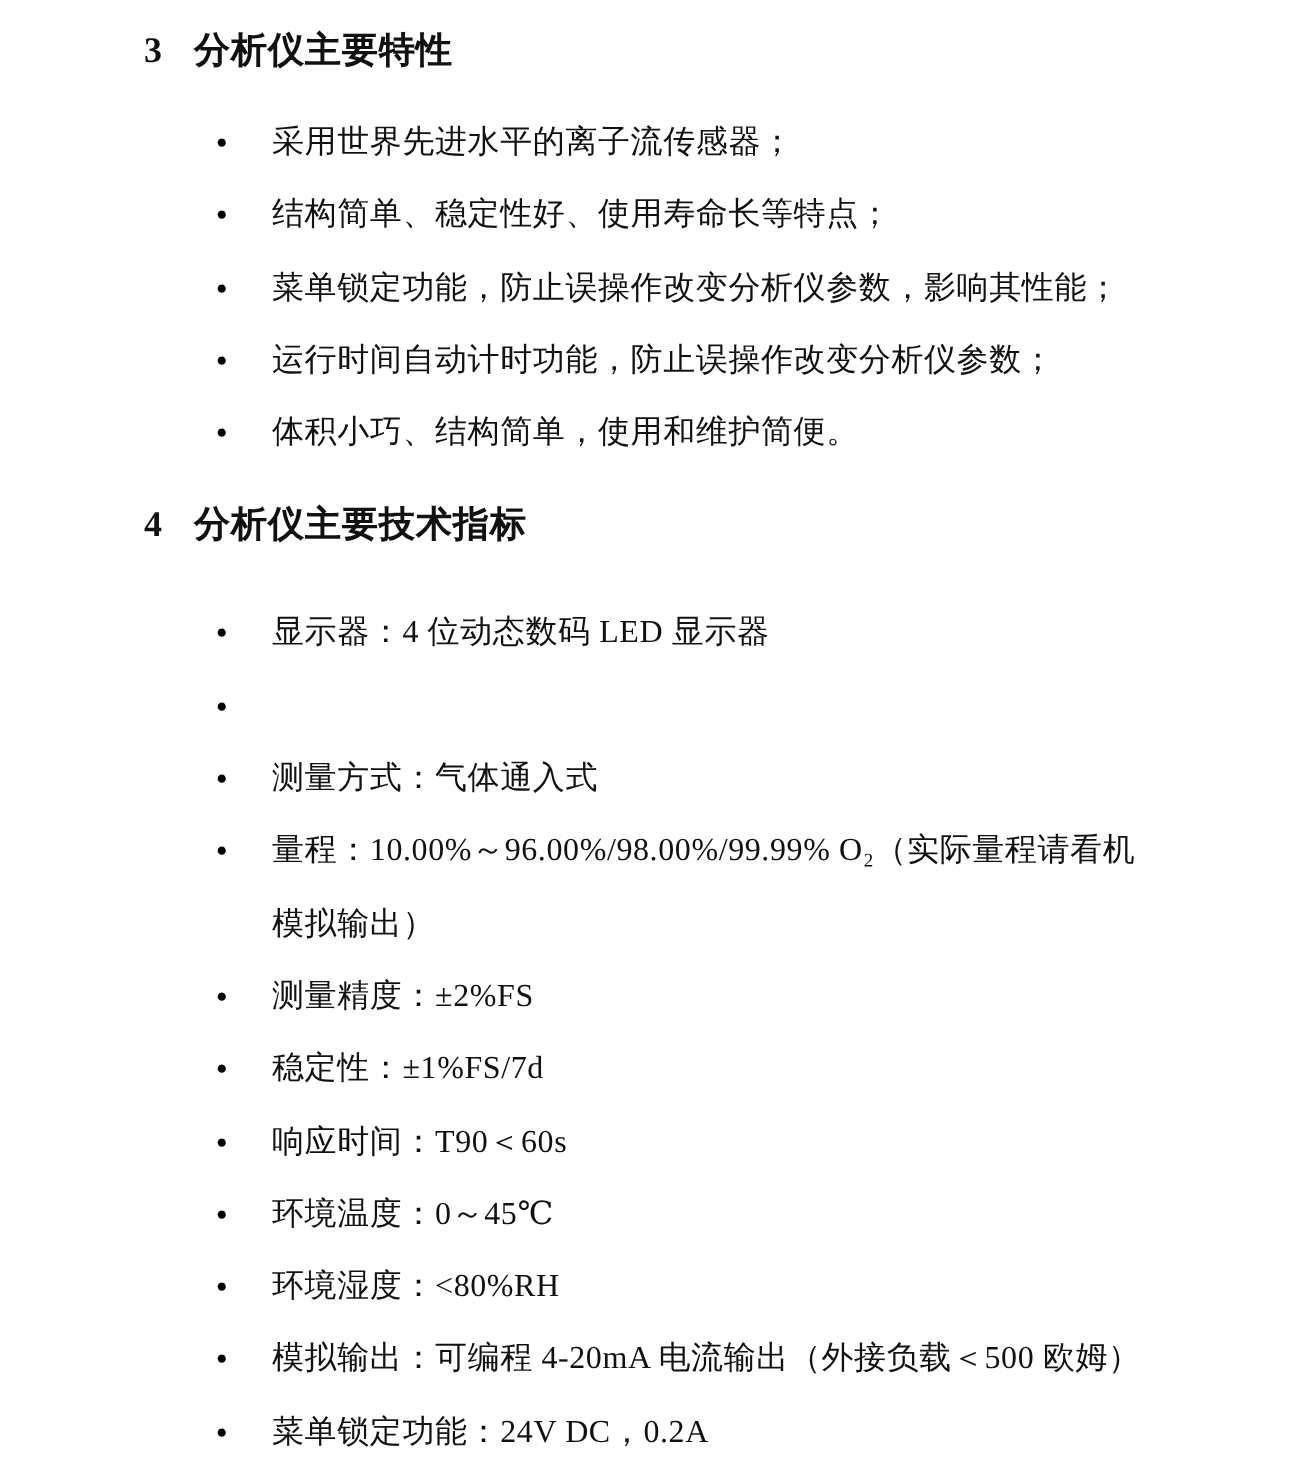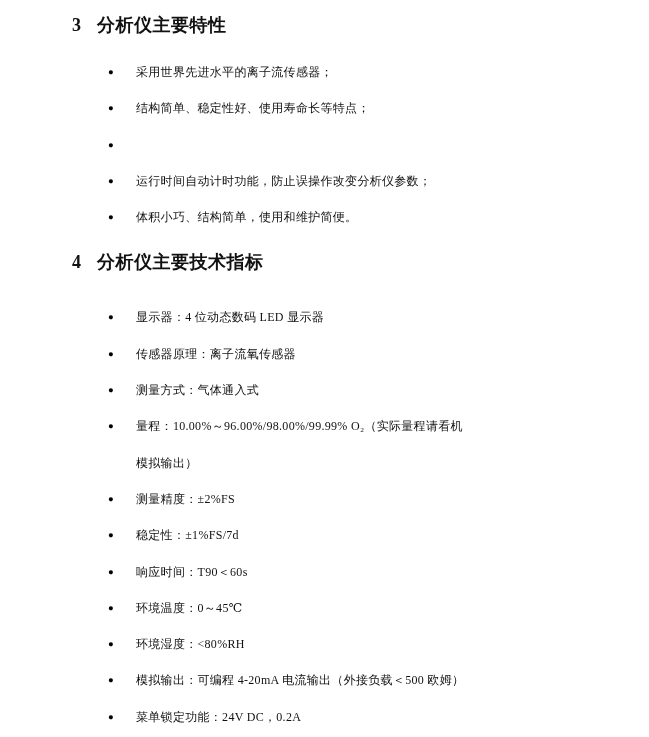--- a/index.html
+++ b/index.html
@@ -45,21 +45,21 @@
     align-items: flex-start;
   }
   .bullet {
     flex: 0 0 28px;
     width: 28px;
     font-size: 9.5px;
     line-height: 36.3px;
     color: #000000;
   }
   .txt {
-    font-size: 12px;
+    font-size: 16px;
     line-height: 36.3px;
     letter-spacing: 0.3px;
     white-space: nowrap;
   }
   .txt .tline {
     display: block;
     white-space: nowrap;
   }
 </style>
 </head>
@@ -75,20 +75,21 @@
     <li class="item">
       <span class="bullet">●</span>
       <span class="txt">采用世界先进水平的离子流传感器；</span>
     </li>
     <li class="item">
       <span class="bullet">●</span>
       <span class="txt">结构简单、稳定性好、使用寿命长等特点；</span>
     </li>
     <li class="item">
       <span class="bullet">●</span>
+      <span class="txt">菜单锁定功能，防止误操作改变分析仪参数，影响其性能；</span>
     </li>
     <li class="item">
       <span class="bullet">●</span>
       <span class="txt">运行时间自动计时功能，防止误操作改变分析仪参数；</span>
     </li>
     <li class="item">
       <span class="bullet">●</span>
       <span class="txt">体积小巧、结构简单，使用和维护简便。</span>
     </li>
   </ul>
@@ -97,21 +98,20 @@
     <span class="hnum">4</span><span class="htitle">分析仪主要技术指标</span>
   </div>
 
   <ul class="list list2">
     <li class="item">
       <span class="bullet">●</span>
       <span class="txt">显示器：4 位动态数码 LED 显示器</span>
     </li>
     <li class="item">
       <span class="bullet">●</span>
-      <span class="txt">传感器原理：离子流氧传感器</span>
     </li>
     <li class="item">
       <span class="bullet">●</span>
       <span class="txt">测量方式：气体通入式</span>
     </li>
     <li class="item">
       <span class="bullet">●</span>
       <span class="txt">
         <span class="tline">量程：10.00%～96.00%/98.00%/99.99% O₂（实际量程请看机</span>
         <span class="tline">模拟输出）</span>

